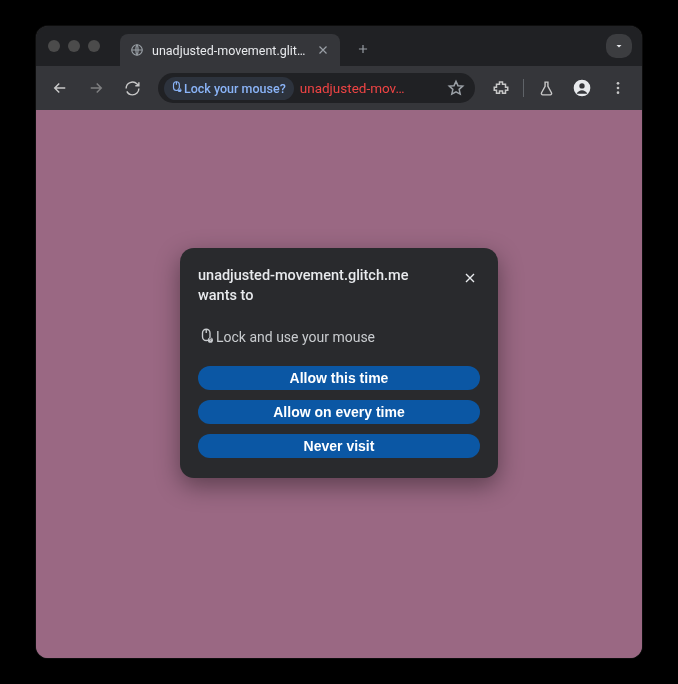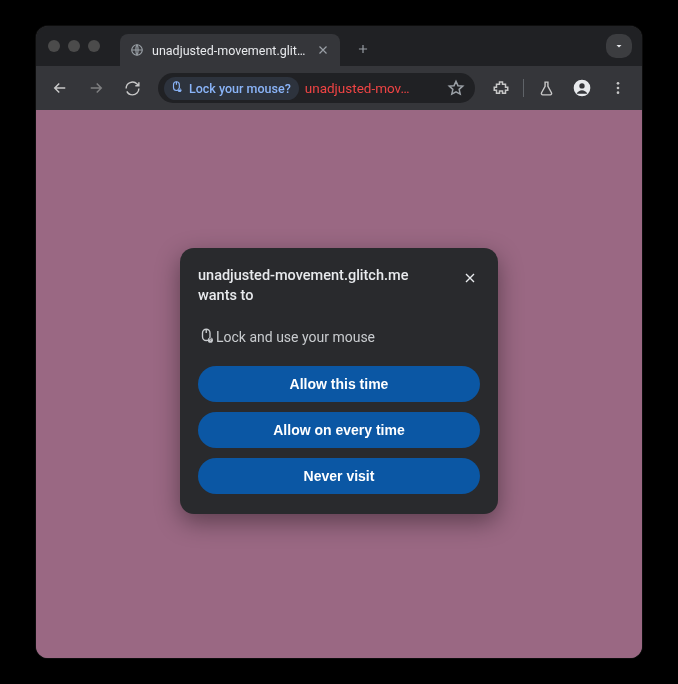--- a/index.html
+++ b/index.html
@@ -98,21 +98,21 @@
     border-radius: 15px;
     display:flex; align-items:center;
     padding: 0 10px 0 6px;
     gap: 6px;
     margin: 0 6px;
     color:#e8eaed;
     font-size: 13.5px;
     overflow:hidden;
   }
   .chip {
-    display:flex; align-items:center; gap:5px;
+    display:flex; align-items:center; 
     background: rgba(138,180,248,0.12);
     border-radius: 12px;
     padding: 3px 8px 3px 6px;
     color:#8ab4f8;
     font-size:12.5px;
     font-weight:500;
     white-space:nowrap;
   }
   .chip svg { width:14px; height:14px; }
   .omni-text {
@@ -171,21 +171,21 @@
     display:flex; align-items:center; 
     margin-top: 20px;
     margin-bottom: 18px;
     color:#c9cccf;
     font-size: 14px;
   }
   .perm-row svg { width:18px;height:18px;color:#c9cccf;flex-shrink:0; }
   .dlg-btn {
     display:block;
     width:100%;
-    height: 36px;
+    height: 24px;
     border:none;
     border-radius: 18px;
     background: #0b57a4;
     color:#fff;
     font-size:14px;
     font-weight:600;
     cursor:pointer;
     margin-top: 10px;
   }
   .dlg-btn:first-of-type { margin-top:0; }

